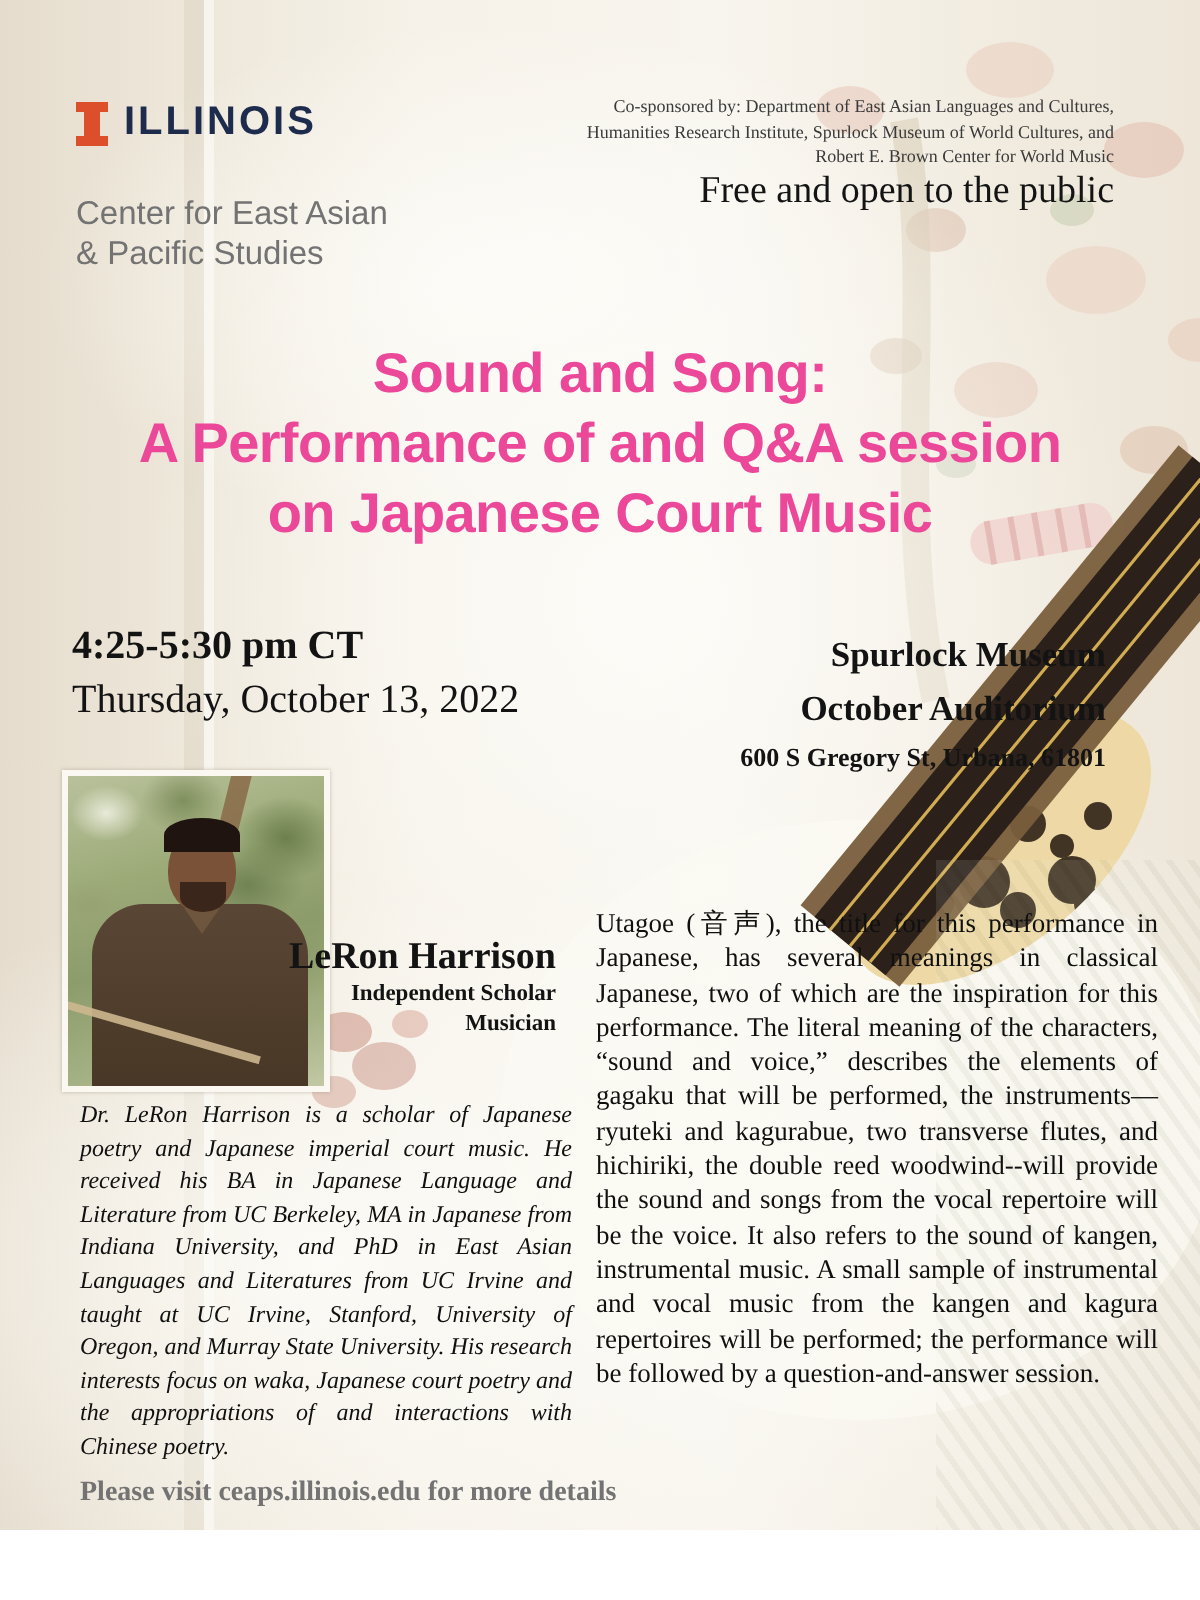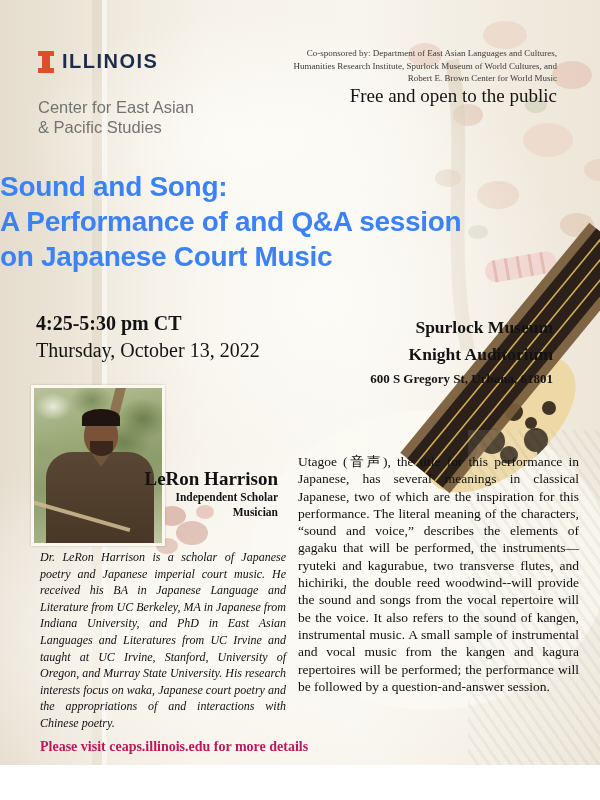--- a/index.html
+++ b/index.html
@@ -17,23 +17,23 @@
   .block-i{display:flex;flex-direction:column;align-items:center;width:16px;}
   .block-i .bar{width:16px;height:5px;background:#dd4f2a;}
   .block-i .stem{width:8px;height:12px;background:#dd4f2a;}
   .logo-word{font-size:20px;font-weight:700;letter-spacing:1.5px;color:#1d2b4d;}
   .logo-org{margin-top:24px;font-size:16.5px;line-height:20px;color:#737373;}
 
   .cosponsor{position:absolute;right:43px;top:47px;text-align:right;
              font-size:9px;line-height:12.5px;color:#3a3a3a;}
   .free{position:absolute;right:43px;top:85px;font-size:19px;color:#141414;}
 
-  .title{position:absolute;left:0;right:0;top:169px;
+  .title{position:absolute;left:0;right:0;top:169px;text-align:center;
          font-family:"Liberation Sans",sans-serif;font-weight:700;
-         font-size:28px;line-height:35px;color:#3b82f6;letter-spacing:-0.3px;}
+         font-size:28px;line-height:35px;color:#ec4899;letter-spacing:-0.3px;}
 
   .datetime{position:absolute;left:36px;top:310px;font-size:20px;line-height:27px;color:#131313;}
   .datetime .time{font-weight:700;}
 
   .venue{position:absolute;right:47px;top:314px;text-align:right;color:#131313;}
   .venue .venue-name,.venue .venue-room{font-size:17.5px;font-weight:700;line-height:27px;}
   .venue .venue-address{font-size:13px;font-weight:700;line-height:18px;margin-top:2px;}
 
   
   .photo{position:absolute;left:31px;top:385px;width:134px;height:161px;
@@ -64,21 +64,21 @@
   .speaker{position:absolute;right:322px;top:467px;text-align:right;color:#131313;white-space:nowrap;}
   .speaker-name{font-size:19px;font-weight:700;line-height:23px;}
   .speaker-role{font-size:11.5px;font-weight:700;line-height:15px;}
 
   .bio{position:absolute;left:40px;top:549px;width:246px;font-style:italic;
        font-size:12px;line-height:16.6px;text-align:justify;color:#101010;}
 
   .desc{position:absolute;left:298px;top:453px;width:281px;
         font-size:13.5px;line-height:17.3px;text-align:justify;color:#101010;}
 
-  .footer{position:absolute;left:40px;top:739px;font-size:14px;font-weight:700;color:#be185d;}
+  .footer{position:absolute;left:40px;top:739px;font-size:14px;font-weight:700;color:#737373;}
 </style>
 </head>
 <body>
 
 <div class="poster">
 
   <svg class="bg" viewBox="0 0 600 800">
     <defs>
       <linearGradient id="base" x1="0" y1="0" x2="1" y2="0">
         <stop offset="0" stop-color="#e5dccd"></stop>
@@ -199,21 +199,21 @@
     <div>on Japanese Court Music</div>
   </div>
 
   <div class="datetime">
     <div class="time">4:25-5:30 pm CT</div>
     <div class="date">Thursday, October 13, 2022</div>
   </div>
 
   <div class="venue">
     <div class="venue-name">Spurlock Museum</div>
-    <div class="venue-room">Knight Auditorium</div>
+    <div class="venue-room">October Auditorium</div>
     <div class="venue-address">600 S Gregory St, Urbana, 61801</div>
   </div>
 
   <div class="photo">
     <div class="photo-inner">
       <div class="foliage"></div>
       <div class="trunk"></div>
       <div class="torso"></div>
       <div class="collar"></div>
       <div class="head"></div>

